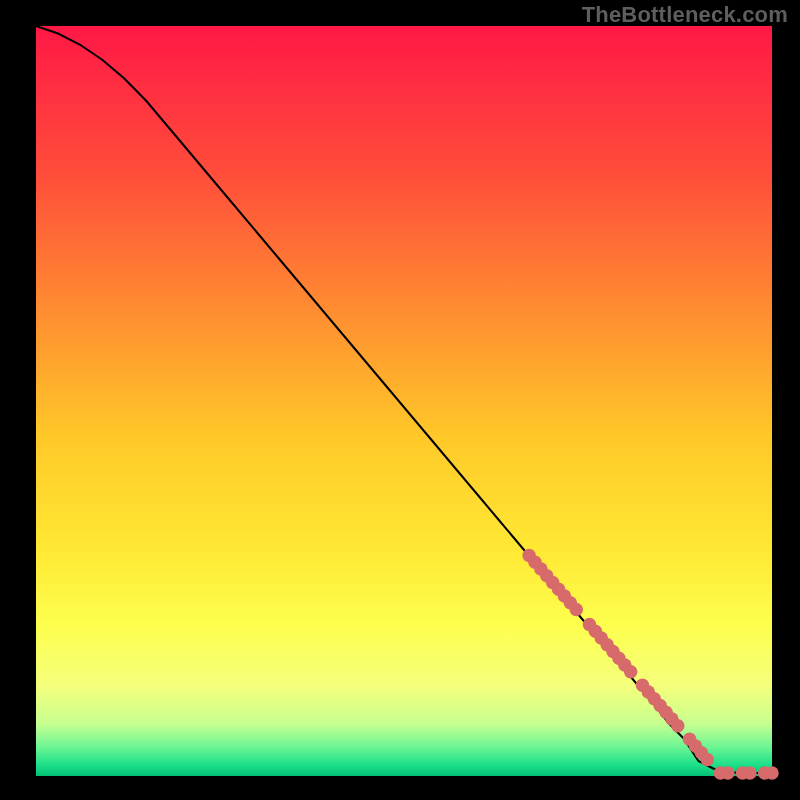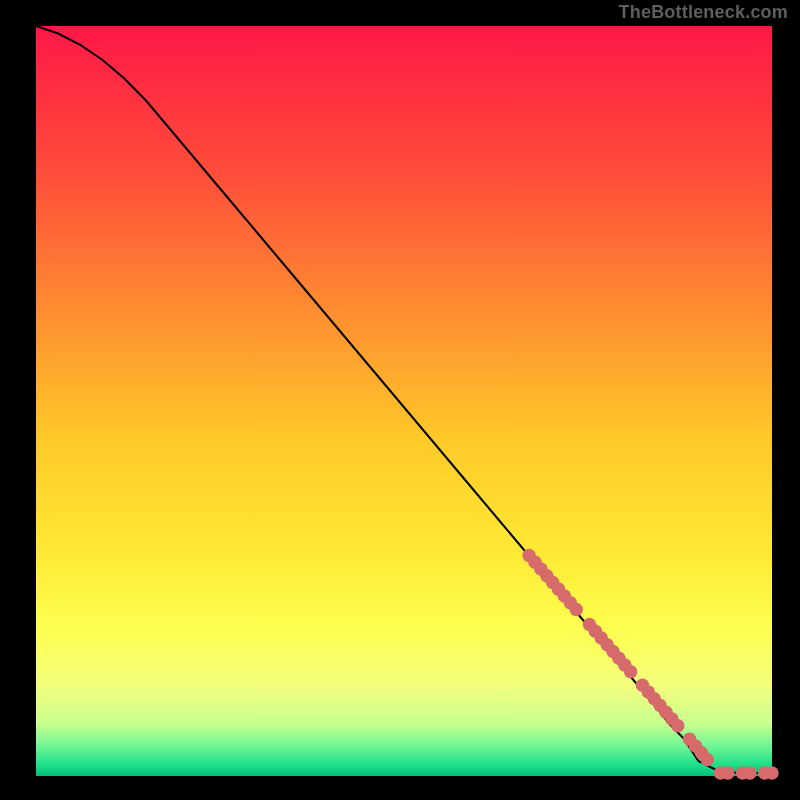--- a/index.html
+++ b/index.html
@@ -14,21 +14,21 @@
   .frame {
     position: relative;
     width: 800px;
     height: 800px;
   }
   .watermark {
     position: absolute;
     top: 2px;
     right: 12px;
     color: #5e5e5e;
-    font-size: 18px;
+    font-size: 22px;
     font-weight: 600;
     letter-spacing: 0.2px;
     z-index: 10;
     user-select: none;
   }
   svg.chart {
     position: absolute;
     left: 0;
     top: 0;
   }

